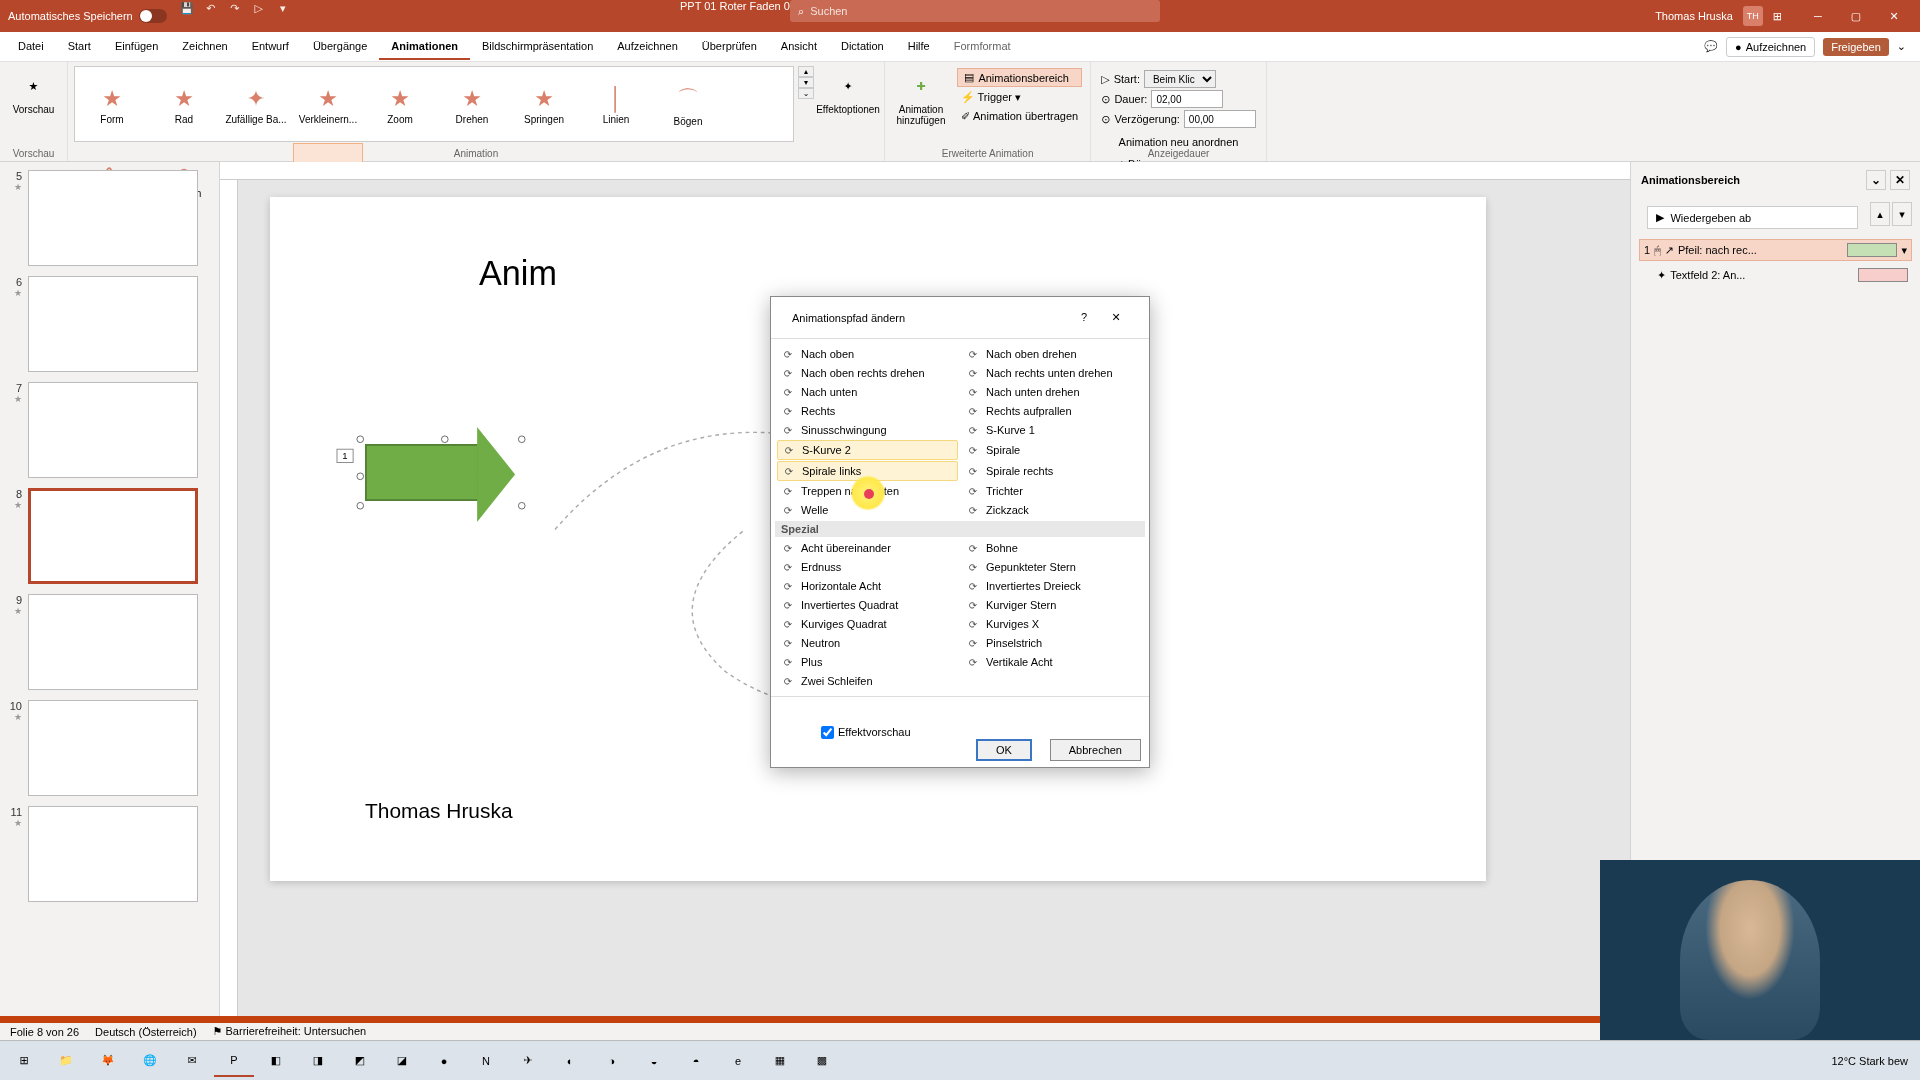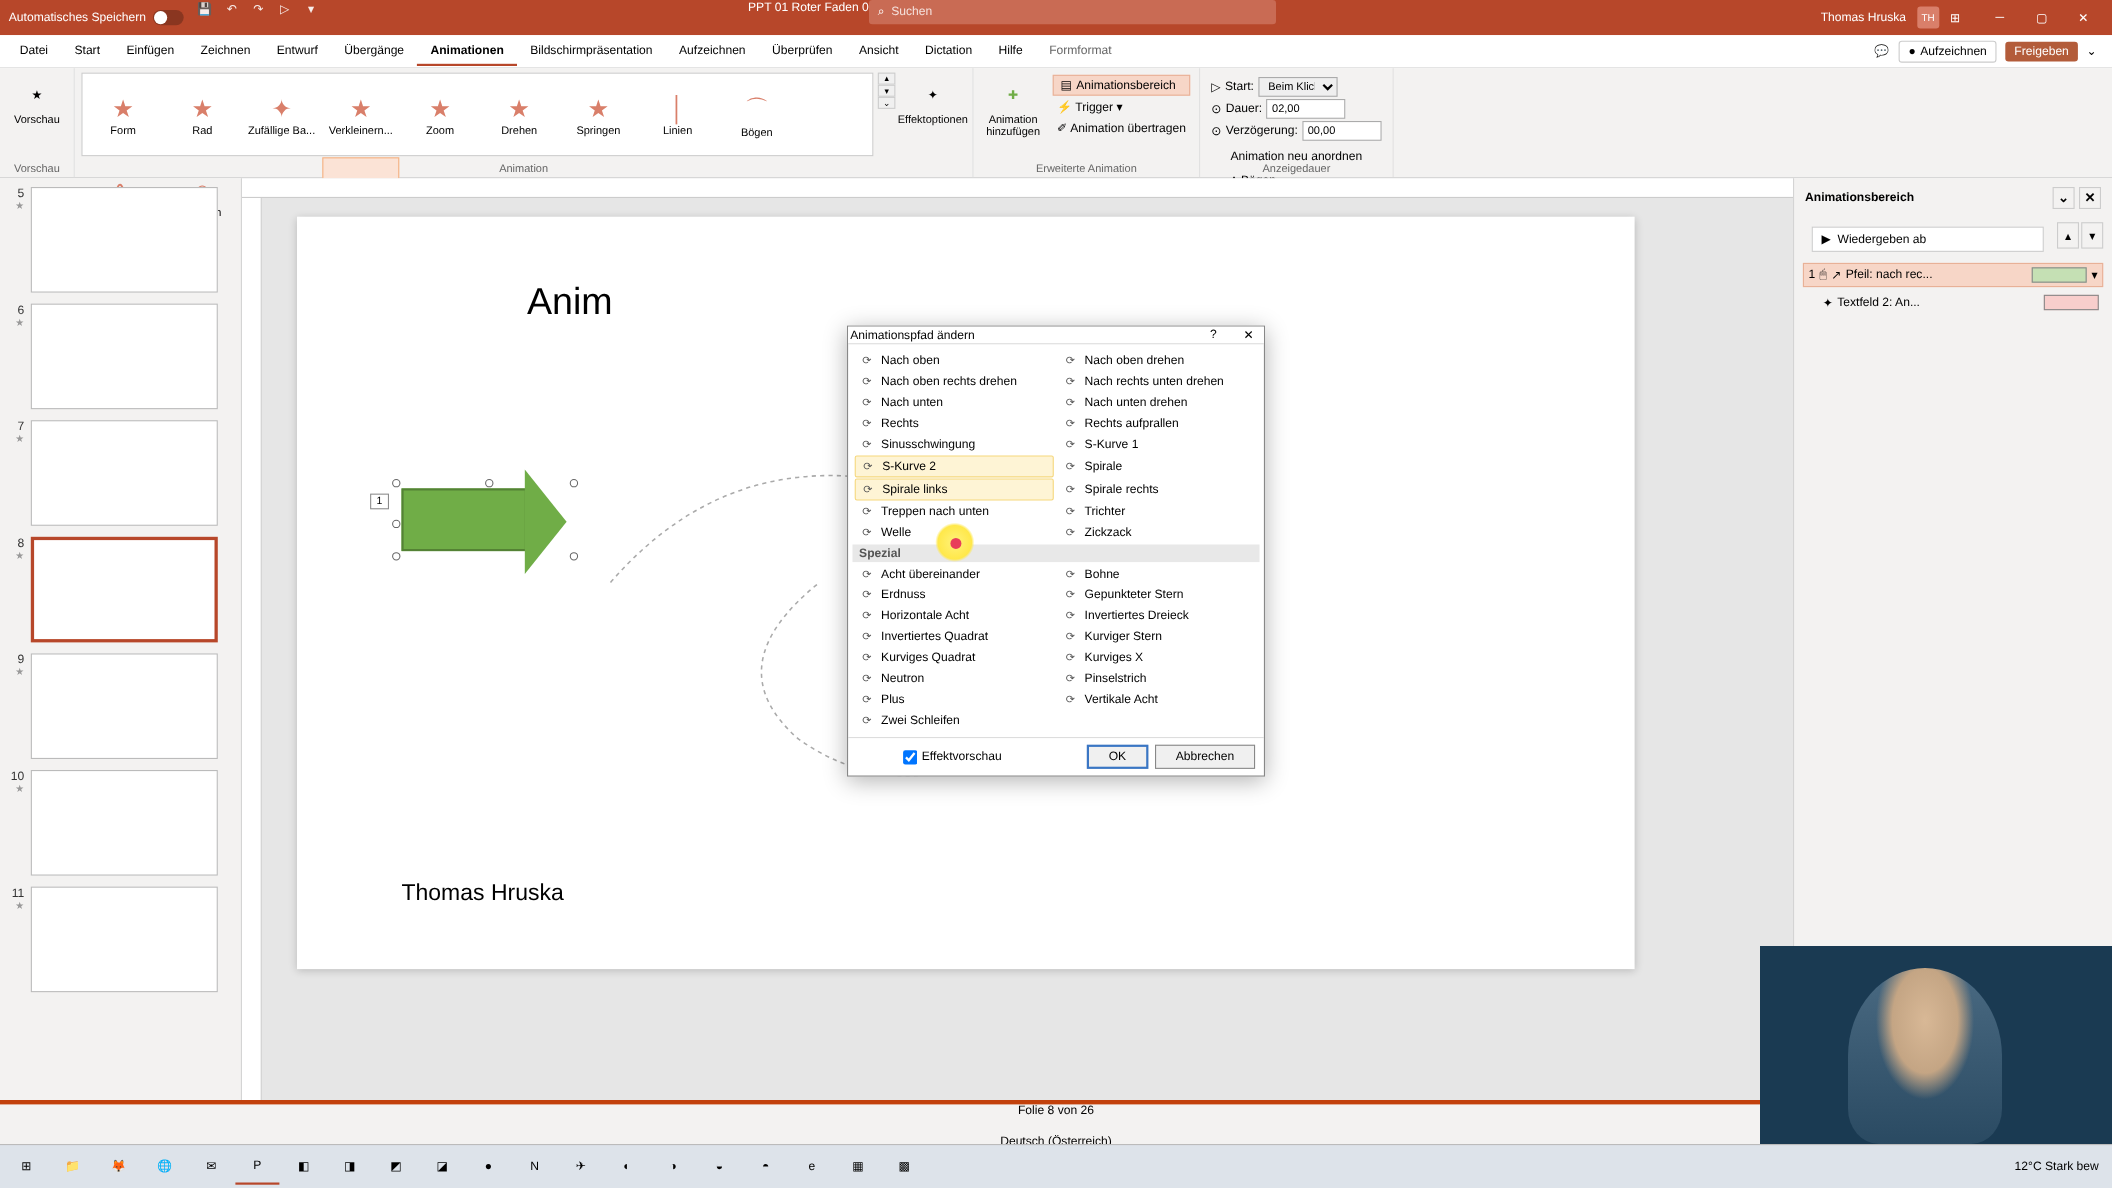--- a/index.html
+++ b/index.html
@@ -62,39 +62,39 @@
 .notes{position:absolute;bottom:24px;left:220px;right:300px;height:30px;background:#f9f9f9;border-top:1px solid #ccc;padding:6px 10px;color:#888;}
 .anim-pane{width:290px;background:#f3f2f1;border-left:1px solid #d4d4d4;display:flex;flex-direction:column;}
 .anim-pane .hdr{display:flex;align-items:center;justify-content:space-between;padding:8px 10px;font-size:16px;font-weight:600;}
 .anim-pane .hdr .ctrls{display:flex;gap:4px;}
 .anim-pane .hdr .ctrls span{width:20px;height:20px;border:1px solid #ccc;display:flex;align-items:center;justify-content:center;cursor:pointer;font-size:12px;}
 .anim-pane .play{margin:4px 8px;padding:4px 8px;border:1px solid #ccc;background:#fff;display:flex;align-items:center;gap:6px;font-size:11px;}
 .anim-pane .item{margin:2px 8px;padding:3px 4px;display:flex;align-items:center;gap:4px;font-size:10px;}
 .anim-pane .item.sel{background:#f7d6c7;border:1px solid #e8b197;}
 .anim-pane .item .bar{width:50px;height:14px;background:#C5E0B4;border:1px solid #888;}
 .anim-pane .item.i2 .bar{background:#f8cecc;}
-.statusbar{position:absolute;bottom:0;left:0;right:0;height:40px;background:#f3f2f1;border-top:4px solid #c2410c;display:flex;align-items:center;padding:0 10px;font-size:11px;gap:16px;flex-direction:column;}
+.statusbar{position:absolute;bottom:0;left:0;right:0;height:24px;background:#f3f2f1;border-top:7px solid #c2410c;display:flex;align-items:center;padding:0 10px;font-size:11px;gap:16px;}
 .statusbar .right{margin-left:auto;display:flex;align-items:center;gap:12px;}
 .taskbar{position:absolute;bottom:0;left:0;right:0;height:40px;background:#dde3ea;display:flex;align-items:center;padding:0 4px;gap:2px;border-top:1px solid #bbb;z-index:5;}
 .taskbar .tbitem{width:40px;height:32px;display:flex;align-items:center;justify-content:center;}
 .taskbar .tray{margin-left:auto;display:flex;align-items:center;gap:8px;padding-right:8px;font-size:11px;}
 
 .dialog{position:absolute;left:770px;top:296px;width:380px;background:#fff;border:1px solid #888;box-shadow:0 4px 20px rgba(0,0,0,.3);z-index:10;}
-.dialog .dtitle{height:16px;background:#fff;border-bottom:1px solid #ddd;display:flex;align-items:center;padding:0 2px;font-size:12px;}
+.dialog .dtitle{height:42px;background:#fff;border-bottom:1px solid #ddd;display:flex;align-items:center;padding:0 21px;font-size:12px;}
 .dialog .dtitle .dctrls{margin-left:auto;display:flex;gap:8px;}
 .dialog .dtitle .dctrls span{width:24px;text-align:center;cursor:pointer;}
 .dialog .dbody{max-height:360px;overflow-y:auto;padding:4px;}
 .dialog .catrow{background:#e8e8e8;padding:2px 6px;font-size:11px;color:#555;font-weight:600;}
 .dialog .opts{display:grid;grid-template-columns:1fr 1fr;gap:1px 4px;padding:2px;}
 .dialog .opt{display:flex;align-items:center;gap:6px;padding:2px 4px;font-size:11px;cursor:pointer;}
 .dialog .opt.hilite{background:#fef4d5;border:1px solid #f5d77d;border-radius:2px;}
 .dialog .opt .oico{width:14px;height:14px;display:flex;align-items:center;justify-content:center;font-size:10px;color:#555;}
 .dialog .dfoot{display:flex;align-items:center;padding:6px 8px;gap:8px;border-top:1px solid #ddd;}
 .dialog .dfoot .chk{display:flex;align-items:center;gap:4px;margin-left:42px;}
-.dialog .dfoot .btns{margin-left:auto;display:flex;gap:6px;}
+.dialog .dfoot .btns{margin-left:auto;display:flex;gap:18px;margin-top:36px;}
 .dialog .dfoot button{padding:3px 18px;border:1px solid #888;background:#f0f0f0;font-size:11px;}
 .dialog .dfoot button.primary{border:2px solid #3a76c4;}
 .cursor-hi{position:absolute;left:850px;top:475px;width:36px;height:36px;background:radial-gradient(circle,#fff27a 0%,#ffe84a 60%,transparent 70%);border-radius:50%;z-index:11;pointer-events:none;}
 .cursor-hi::after{content:"";position:absolute;left:14px;top:14px;width:10px;height:10px;background:#e83e5a;border-radius:50%;}
 .webcam{position:absolute;right:0;bottom:40px;width:320px;height:180px;background:#1a3a52;z-index:6;overflow:hidden;}
 .webcam::before{content:"";position:absolute;left:80px;top:20px;width:140px;height:160px;background:radial-gradient(ellipse at 50% 30%,#d8b896 0%,#c4a584 30%,transparent 45%),linear-gradient(#4a6a82,#2a4a62);border-radius:50% 50% 20% 20%;}
 </style>
 </head>
 <body>
 

